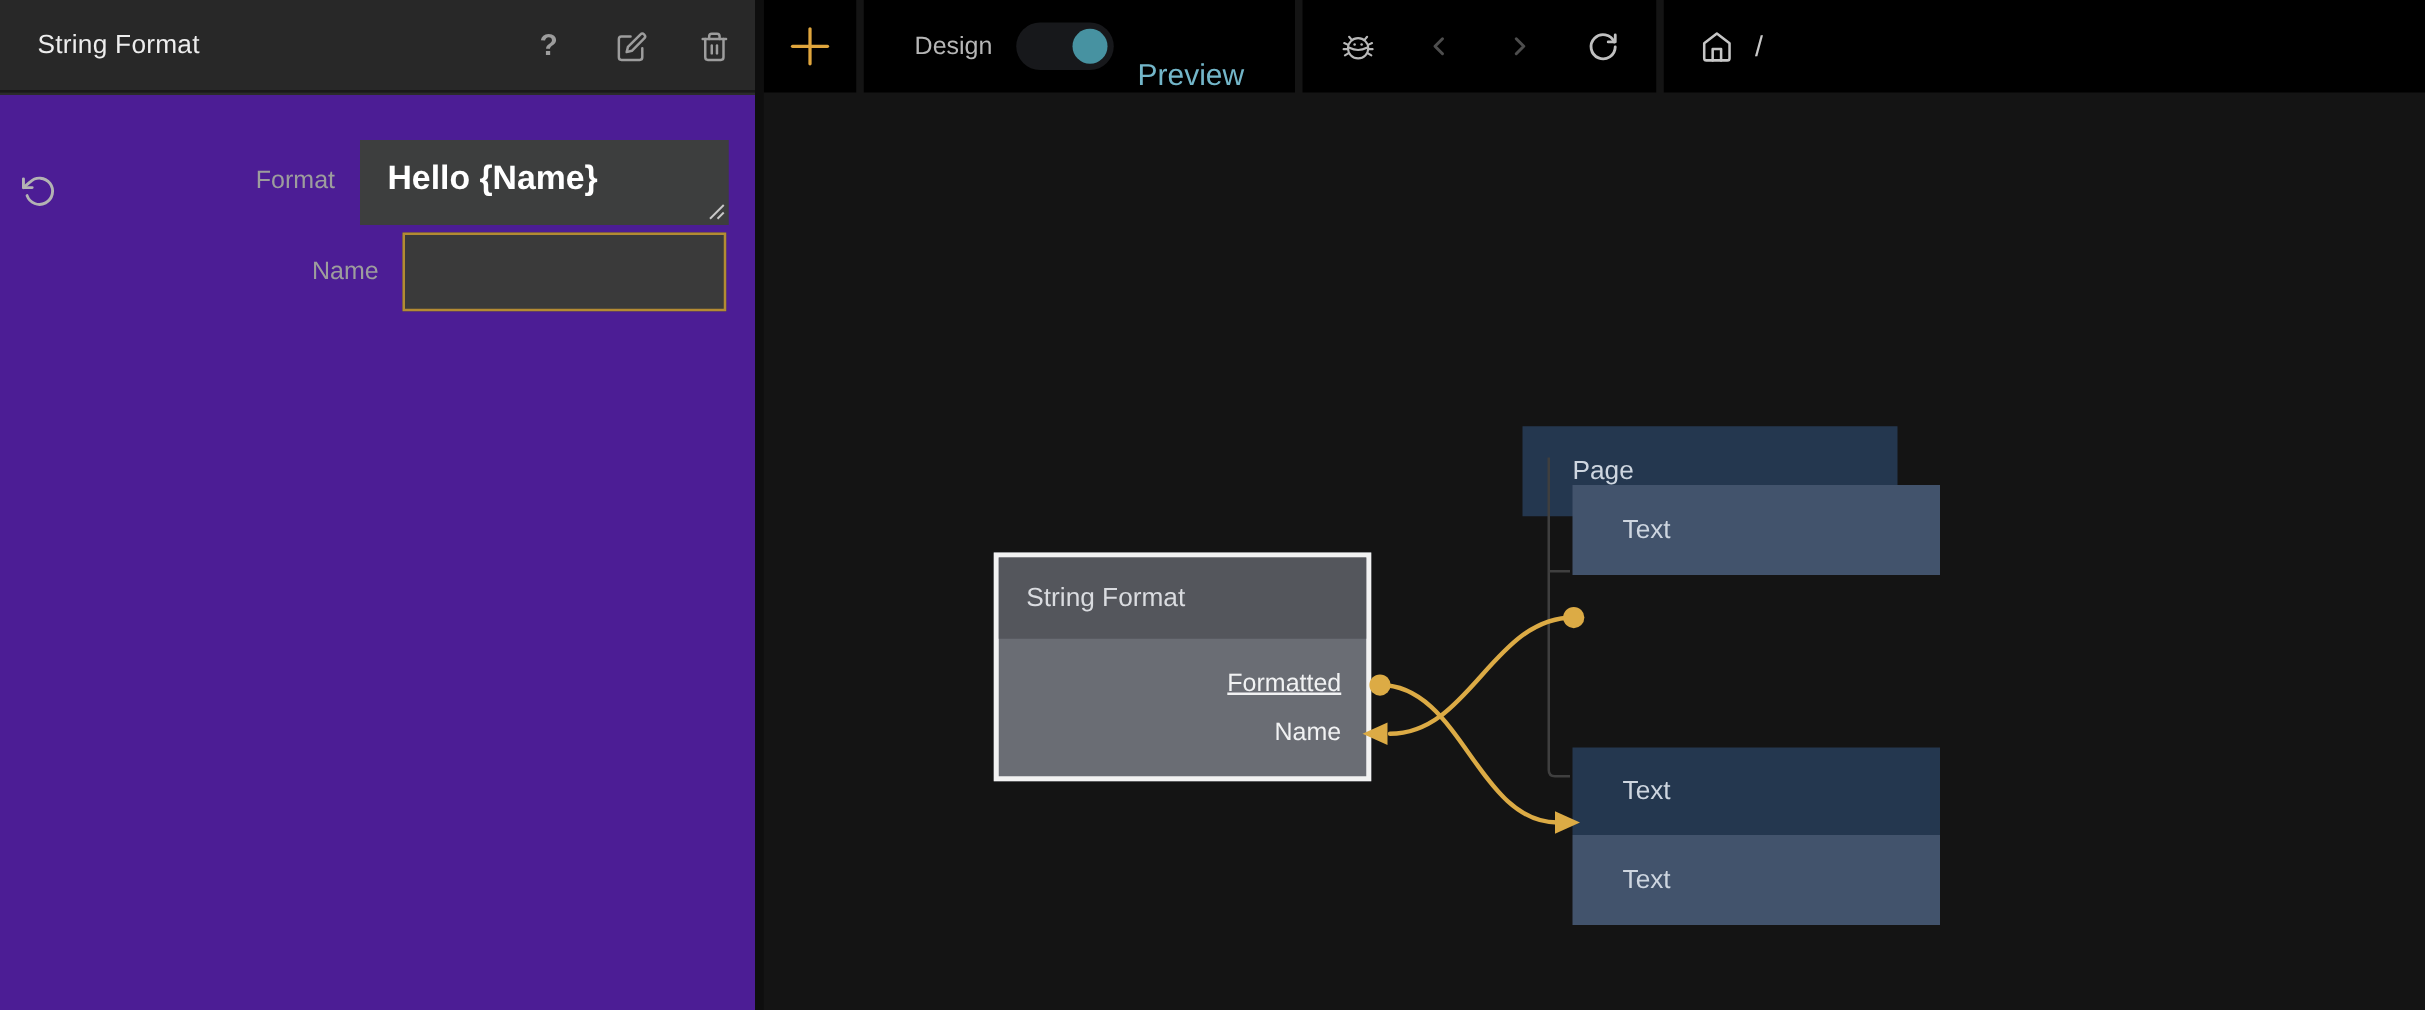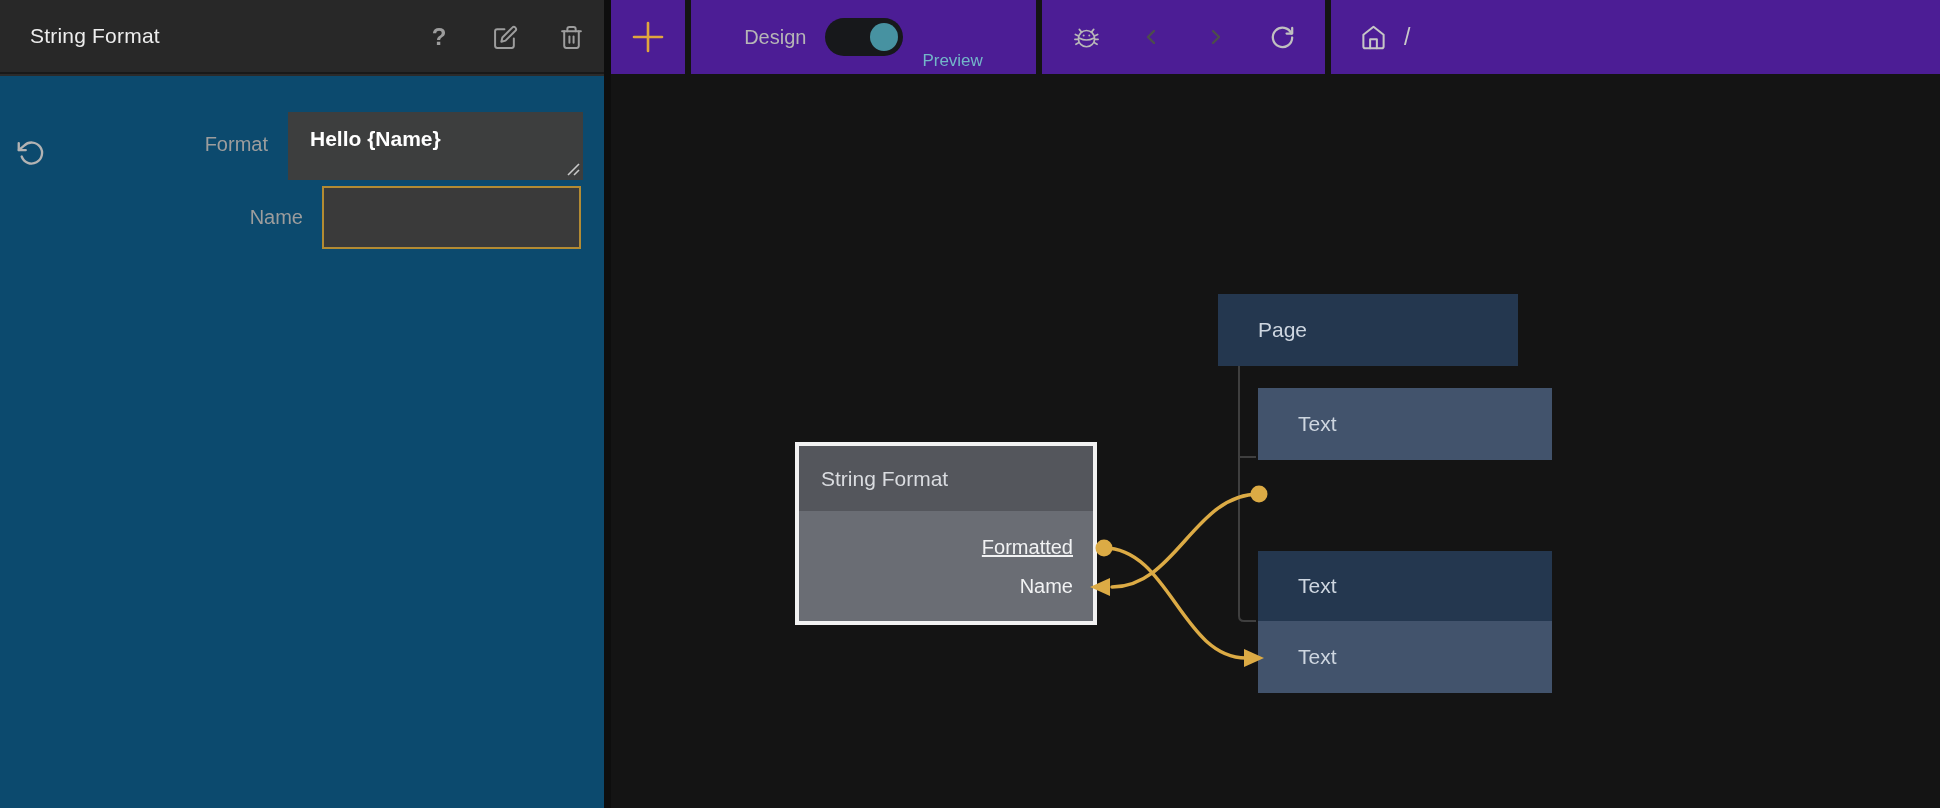--- a/index.html
+++ b/index.html
@@ -13,74 +13,74 @@
                   background:#282828; border-bottom:2px solid #191919;
                   display:flex; align-items:center; }
   .panel-title { margin-left:30px; font-size:21px; font-weight:500; color:#ededed; letter-spacing:.2px; }
   .panel-header-icons { position:absolute; right:20px; top:0; height:74px;
                         display:flex; align-items:center; gap:40px; }
   .icon-btn { width:26px; height:26px; display:flex; align-items:center; justify-content:center;
               cursor:pointer; }
   .help-glyph { font-size:24px; font-weight:700; color:#9d9d9d; }
   .icon-btn svg { stroke:#9d9d9d; fill:none; stroke-width:1.9; stroke-linecap:round; stroke-linejoin:round; }
 
-  .panel-body { position:absolute; left:0; top:76px; width:604px; height:732px; background:#0c4a6e; }
+  .panel-body { position:absolute; left:0; top:76px; width:604px; height:732px; background:#4c1d95; }
   .reset-btn { position:absolute; left:17px; top:63px; width:28px; height:28px; cursor:pointer; }
   .reset-btn svg { stroke:#b3b3b3; fill:none; stroke-width:2; stroke-linecap:round; stroke-linejoin:round; }
 
   .prop-label { position:absolute; color:#9d9d9d; font-size:20px; text-align:right; }
   .label-format { left:0; top:57px; width:268px; }
   .label-name   { left:0; top:130px; width:303px; }
 
   .format-wrap { position:absolute; left:288px; top:36px; width:295px; height:68px; }
   .format-area { width:295px; height:68px; background:#3d3e3e; border:none; outline:none;
                  color:#ffffff; font-family:"Liberation Sans", sans-serif;
-                 font-size:21px; font-weight:700; padding:15px 10px 0 22px; resize:none; overflow:hidden; }
+                 font-size:27px; font-weight:700; padding:15px 10px 0 22px; resize:none; overflow:hidden; }
   .resize-handle { position:absolute; right:3px; bottom:4px; width:14px; height:14px; }
   .resize-handle svg { stroke:#c9c9c9; stroke-width:1.6; }
 
   .name-input { position:absolute; left:322px; top:110px; width:259px; height:63px;
                 background:#3a3a3a; border:2px solid #b38b33; outline:none;
                 color:#ffffff; font-size:20px; padding:0 14px;
                 font-family:"Liberation Sans", sans-serif; }
 
   
   .divider { position:absolute; left:604px; top:0; width:7px; height:808px; background:#0e0e0e; z-index:6; }
 
   
   .main { position:absolute; left:604px; top:0; width:1336px; height:808px; background:#141414; }
   .toolbar { position:absolute; left:0; top:0; width:1336px; height:76px; background:#141414; }
-  .tsec { position:absolute; top:0; height:74px; background:#4c1d95; display:flex; align-items:center; }
+  .tsec { position:absolute; top:0; height:74px; background:#000000; display:flex; align-items:center; }
   .tsec-add     { left:7px;   width:74px;  justify-content:center; }
   .tsec-mode    { left:87px;  width:345px; justify-content:center; gap:19px; }
   .tsec-nav     { left:438px; width:283px; padding:0 30px; justify-content:space-between; }
   .tsec-crumbs  { left:727px; width:609px; padding-left:28px; gap:17px; }
 
   .add-btn { width:34px; height:34px; cursor:pointer; display:flex; align-items:center; justify-content:center; }
   .add-btn svg { stroke:#e0a63d; stroke-width:2.6; stroke-linecap:round; }
 
   .mode-design { font-size:20px; color:#b6b6b6; cursor:pointer; }
-  .mode-preview { font-size:17px; color:#73b6c9; font-weight:500; cursor:pointer;margin-top:47px; }
+  .mode-preview { font-size:24px; color:#73b6c9; font-weight:500; cursor:pointer;margin-top:47px; }
   .toggle { position:relative; width:78px; height:38px; border-radius:19px; background:#17181b; cursor:pointer; }
   .toggle-knob { position:absolute; right:5px; top:5px; width:28px; height:28px; border-radius:50%; background:#4792a1; }
 
   .tool-icon { width:28px; height:28px; display:flex; align-items:center; justify-content:center; cursor:pointer; }
   .tool-icon svg { fill:none; stroke-linecap:round; stroke-linejoin:round; }
   .bug-icon svg     { stroke:#b8b8b8; stroke-width:1.5; }
   .chevron svg      { stroke:#4d4d4d; stroke-width:2.4; }
   .refresh-icon svg { stroke:#c0c0c0; stroke-width:2; }
   .home-icon svg    { stroke:#c6c6c6; stroke-width:1.8; }
   .crumb-slash { font-size:23px; color:#c9c9c9; }
 
   
   .canvas { position:absolute; left:0; top:76px; width:1336px; height:732px; background:#141414; }
   .node { position:absolute; cursor:pointer; }
   .node-row { display:flex; align-items:center; padding-left:40px;
               font-size:21px; color:#ced6e0; }
-  .hdr-blue { background:#24374f; }
+  .hdr-blue { background:#24374f;margin-top:47px; }
   .row-blue { background:#42536c; }
 
   .node-page { left:614px; top:218px; width:300px; height:72px; }
   .node-page .node-row { height:72px; }
   .node-textinput { left:654px; top:312px; width:294px; }
   .node-textinput .hdr { height:69px; }
   .node-textinput .sub { height:72px; }
   .node-text { left:654px; top:475px; width:294px; }
   .node-text .hdr { height:70px; }
   .node-text .sub { height:72px; }

